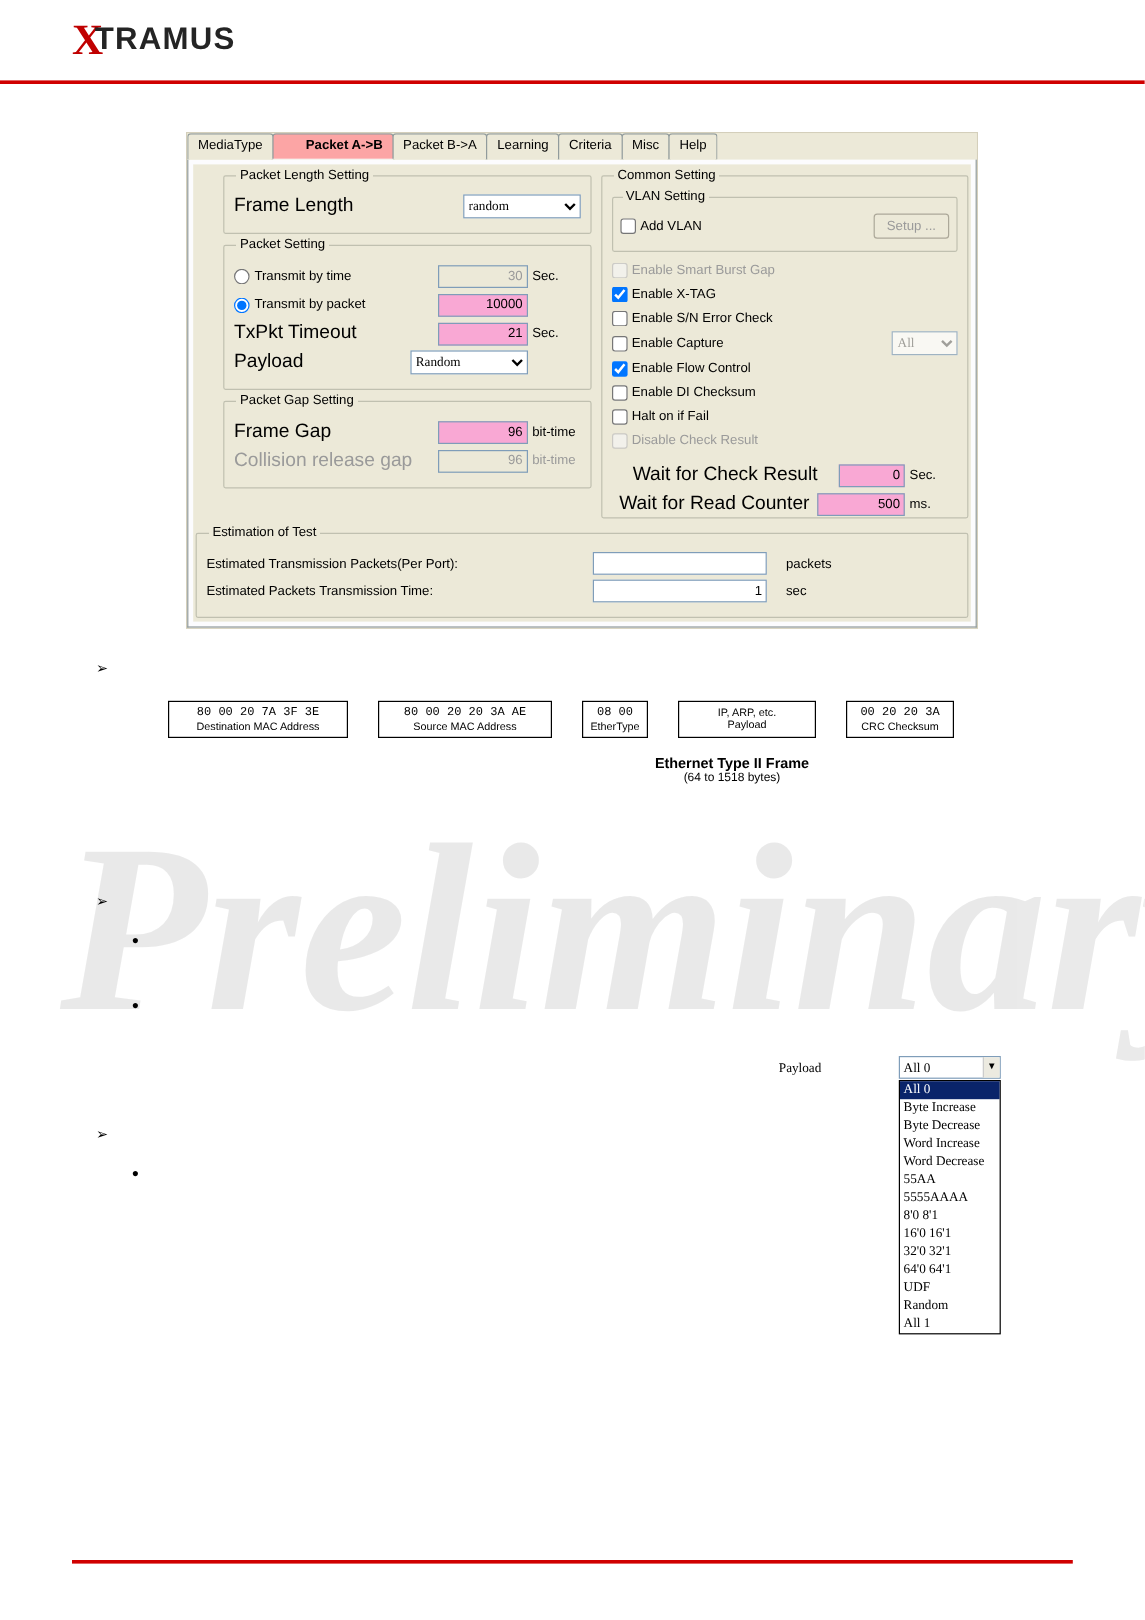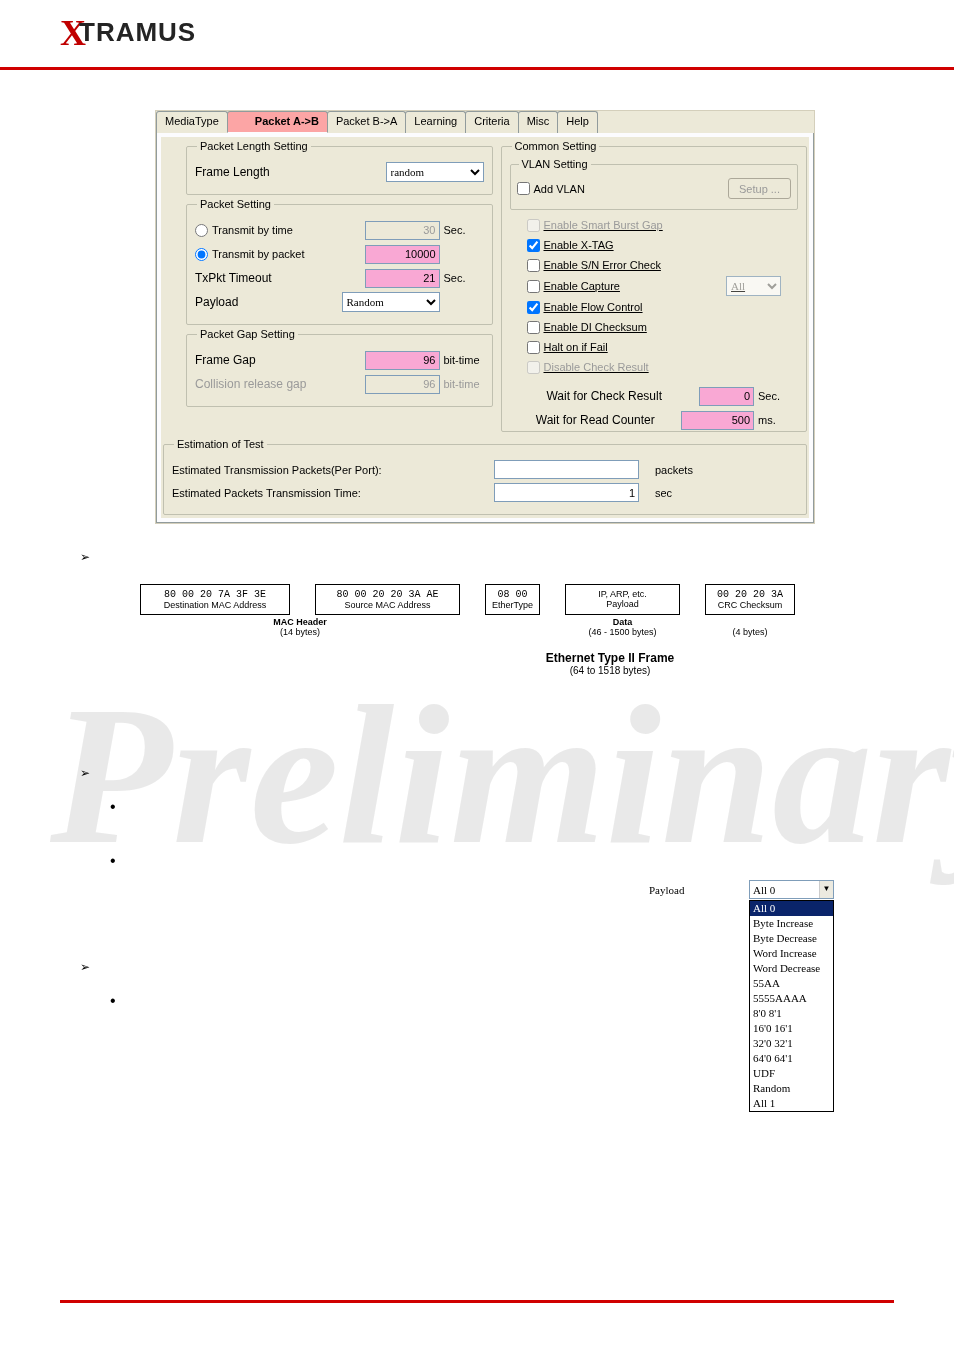--- a/index.html
+++ b/index.html
@@ -102,21 +102,21 @@
     margin-left: 2px;
   }
   .form-row {
     display: flex;
     align-items: center;
     margin: 4px 0;
     min-height: 20px;
   }
   .form-label {
     flex: 1;
-    font-size: 12px;
+    font-size: 16px;
   }
   .disabled { color: #9a9a9a; }
   input.text-in {
     width: 75px;
     height: 19px;
     border: 1px solid #7f9db9;
     padding: 1px 3px;
     text-align: right;
     font-family: Tahoma, Arial;
     font-size: 11px;
@@ -148,21 +148,21 @@
   .btn {
     height: 21px;
     padding: 0 10px;
     border: 1px solid #aca899;
     background: #ece9d8;
     border-radius: 3px;
     font-size: 11px;
     cursor: pointer;
   }
   .btn.disabled-btn { color: #9a9a9a; }
-  .check-list .form-row { margin: 2px 17px; min-height: 18px; text-decoration: underline; }
+  .check-list .form-row { margin: 2px 0; min-height: 18px; }
   .est-row { display: flex; align-items: center; margin: 4px 0; gap: 6px; }
   .est-label { width: 230px; font-size: 11px; }
   .est-input {
     width: 145px;
     height: 19px;
     border: 1px solid #7f9db9;
     text-align: right;
     padding: 1px 3px;
     font-size: 11px;
     background: #fff;
@@ -508,29 +508,20 @@
         <div>EtherType</div>
       </div>
       <div class="frame-box b4">
         <div>IP, ARP, etc.</div>
         <div>Payload</div>
       </div>
       <div class="frame-box b5">
         <div class="hex">00 20 20 3A</div>
         <div>CRC Checksum</div>
       </div>
-    </div>
-    <div class="sub-labels">
-      <span class="sub1"><b>MAC Header</b><br><span>(14 bytes)</span></span>
-      <span class="sub2"></span>
-        <span class="sub3"></span>
-        <span class="sub4"></span>
-      <span class="sub5"><b>Data</b><br><span>(46 - 1500 bytes)</span></span>
-      <span class="sub6"></span>
-      <span class="sub7"><br><span>(4 bytes)</span></span>
     </div>
     <div class="frame-title">
       <div class="bold">Ethernet Type II Frame</div>
       <div class="sub">(64 to 1518 bytes)</div>
     </div>
   </div>
 
   <div class="bullet-marker" style="margin-top:90px;">➢</div>
   <div class="bullet-dot">•</div>
   <div class="bullet-dot" style="margin-top:36px;">•</div>

